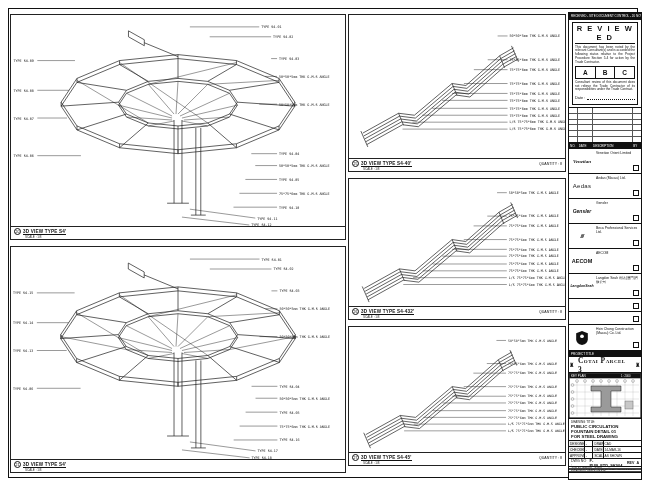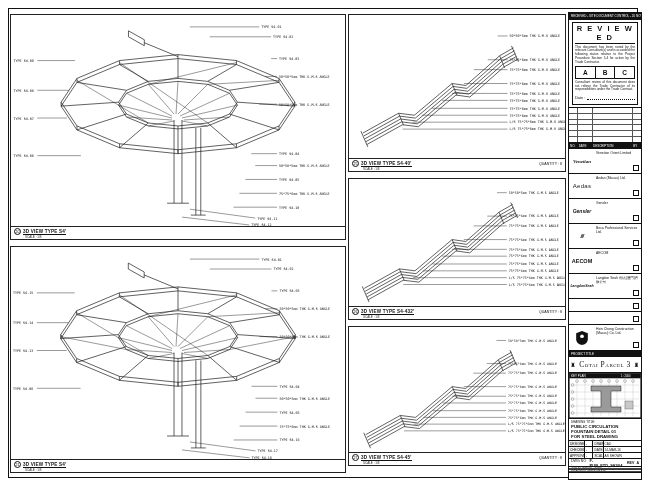--- a/index.html
+++ b/index.html
@@ -49,21 +49,21 @@
   .name-cell{flex:1;padding:2px 1px 0 1px;font-size:3.4px;line-height:1.25;overflow:hidden;}
   .addr-lines{margin-top:1px;height:7px;width:85%;background:repeating-linear-gradient(#888 0 0.5px,transparent 0.5px 2px);}
   .cbox{position:absolute;right:2px;bottom:2px;width:4px;height:4px;border:0.6px solid #111;}
   .lg-venetian{font-family:"Liberation Serif",serif;font-style:italic;font-weight:bold;font-size:5px;}
   .lg-aedas{font-size:6px;letter-spacing:0.3px;color:#222;}
   .lg-gensler{font-weight:bold;font-style:italic;font-size:5px;}
   .lg-beca{font-weight:bold;font-style:italic;font-size:5.5px;letter-spacing:-0.5px;}
   .lg-aecom{font-weight:bold;font-size:5.5px;}
   .lg-ls{font-weight:bold;font-style:italic;font-size:3.5px;}
   .project-strip{height:6px;background:#111;color:#fff;font-size:3px;line-height:6px;padding:0 2px;flex:0 0 auto;overflow:hidden;}
-  .banner{height:15px;border-bottom:0.8px solid #111;display:flex;align-items:center;justify-content:center;gap:3px;font-family:"Liberation Serif",serif;font-variant:small-caps;font-size:7.5px;letter-spacing:0.5px;flex:0 0 auto;}
+  .banner{height:15px;border-bottom:0.8px solid #111;display:flex;align-items:center;justify-content:center;gap:3px;font-family:"Liberation Serif",serif;font-variant:small-caps;font-size:7.5px;letter-spacing:0.5px;flex:0 0 auto;font-weight:bold;}
   .ornament{font-family:"DejaVu Sans",sans-serif;font-size:6px;line-height:1;}
   .keyplan{height:45px;border-bottom:0.8px solid #111;flex:0 0 auto;}
   .titleblock{height:53px;font-size:3.2px;flex:0 0 auto;display:flex;flex-direction:column;overflow:hidden;}
   .dt-label{padding:1px 2px 0 2px;font-size:3px;}
   .dt-lines{padding:0 2px;font-weight:bold;font-size:4.4px;line-height:1.15;}
   .fields{display:flex;flex-wrap:wrap;border-top:0.5px solid #111;margin-top:1px;}
   .fcell{box-sizing:border-box;border-right:0.5px solid #111;border-bottom:0.5px solid #111;height:6px;line-height:6px;overflow:hidden;padding-left:1px;}
   .fl{width:22%;background:#f2f2f2;} .fv{width:12%;} .fl2{width:14%;background:#f2f2f2;} .fv2{width:52%;border-right:none;}
   .dwgrow{display:flex;align-items:center;height:7px;border-bottom:0.5px solid #111;padding:0 2px;gap:2px;font-size:3.6px;}
   .dwgno{font-weight:bold;font-size:4px;}

